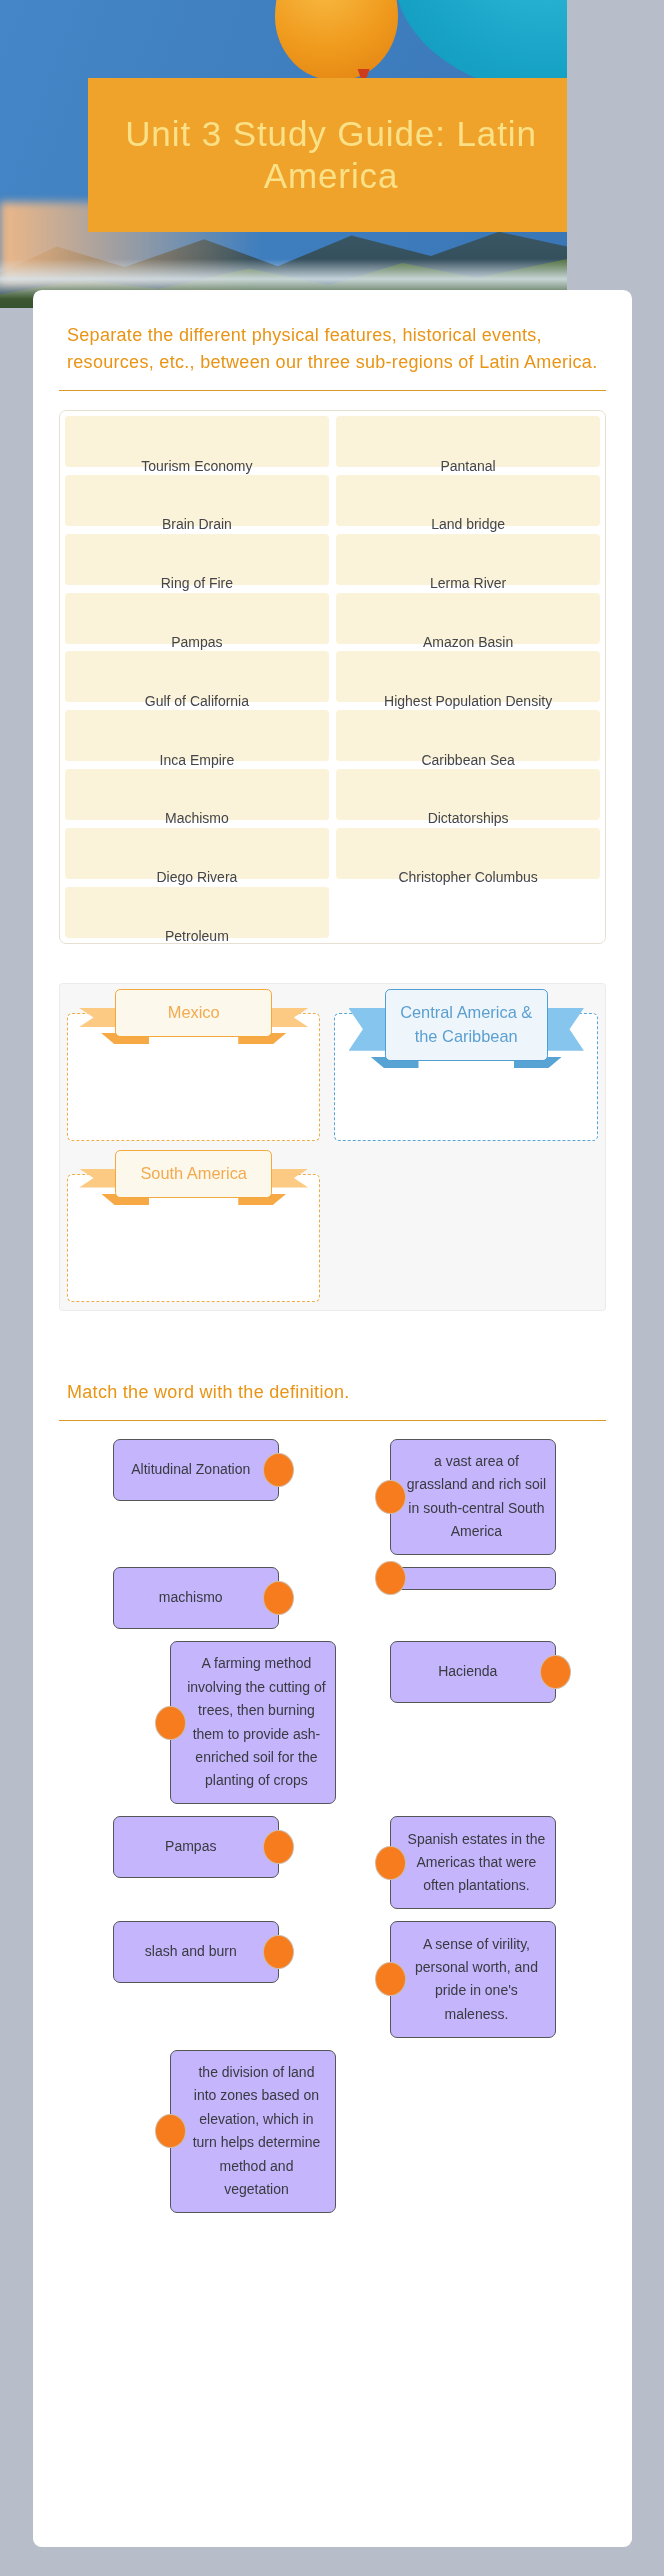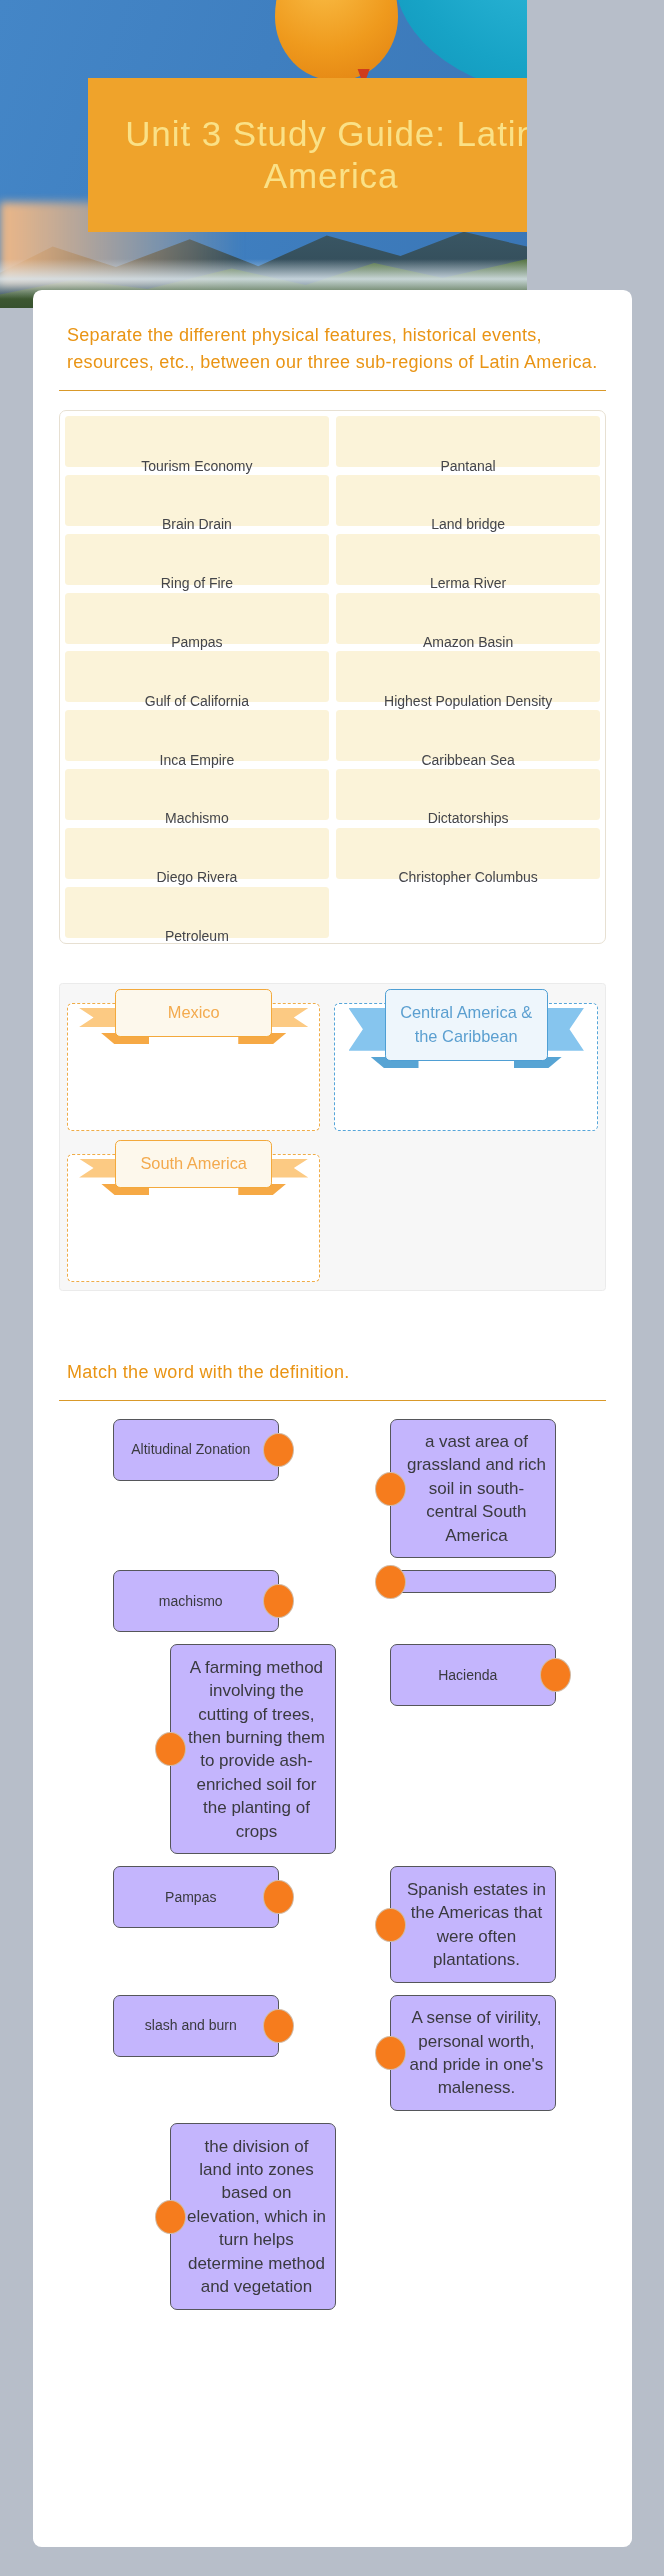--- a/index.html
+++ b/index.html
@@ -1,20 +1,20 @@
 <!DOCTYPE html>
 <html style="font-size:14px"><head>
 <meta charset="utf-8">
 <style>
   html,body{margin:0;padding:0;background:#b7bec9;}
   body{width:665px;height:2576px;position:relative;overflow:hidden;
        font-family:"Liberation Sans","DejaVu Sans",sans-serif;}
 
   
-  .hero{position:absolute;top:0;left:0;width:527px;height:308px;overflow:hidden;
+  .hero{position:absolute;top:0;left:0;width:567px;height:308px;overflow:hidden;
         background:linear-gradient(110deg,#4486c7 0%,#3f7fc0 45%,#3a76b6 100%);text-decoration:underline;}
   .balloon{position:absolute;}
   .balloon.orange{left:275px;top:-62px;width:123px;height:143px;
         background:radial-gradient(circle at 40% 30%,#f9bc45,#ef9a1d 55%,#e07f10);
         border-radius:50% 50% 50% 50%/55% 55% 45% 45%;}
   .balloon-tip{position:absolute;left:355px;top:69px;width:17.3px;height:12px;background:#cf3c1c;
         clip-path:polygon(15% 0,85% 0,60% 100%,40% 100%);}
   .balloon.teal{left:394px;top:-182px;width:364px;height:279px;
         background:radial-gradient(circle at 42% 35%,#36bede,#17a3c6 55%,#0d8cb4);
         border-radius:50% 50% 48% 48%/56% 56% 44% 44%;}
@@ -44,21 +44,21 @@
   .word-bank{margin-top:19px;border:0.9px solid #e7e0d2;border-radius:7px;padding:5.2px;
         display:grid;grid-template-columns:1fr 1fr;gap:7.8px;background:#fff;}
   .chip{background:#fbf3d9;border-radius:3.5px;height:51px;display:flex;align-items:center;
         justify-content:center;cursor:pointer;}
   .chip span{color:#44454a;font-size:14px;margin-top:48px;}
 
   
   .sort-panel{margin-top:39px;background:#f7f7f7;border:0.9px solid #ebebeb;border-radius:3.5px;
         padding:5.2px 7px 8.7px;box-sizing:border-box;}
   .zones{display:grid;grid-template-columns:1fr 1.04fr;column-gap:14px;row-gap:8.7px;}
-  .zone-wrap{position:relative;padding-top:14px;}
+  .zone-wrap{position:relative;padding-top:24px;}
   .dropzone{min-height:126px;background:#fff;border-radius:5.2px;}
   .zone-wrap.orange .dropzone{border:1.7px dashed #efac48;}
   .zone-wrap.blue .dropzone{border:1.7px dashed #55a5d9;}
   .ribbon{position:absolute;top:0;left:19%;width:62%;z-index:2;}
   .wing{position:absolute;top:19px;bottom:10.4px;width:48px;}
   .wing.l{left:-36px;clip-path:polygon(0 0,100% 0,100% 100%,0 100%,30% 50%);}
   .wing.r{right:-36px;clip-path:polygon(0 0,100% 0,70% 50%,100% 100%,0 100%);}
   .fold{position:absolute;top:calc(100% - 4.3px);width:48px;height:11.3px;}
   .fold.l{left:-14px;clip-path:polygon(0 0,100% 0,100% 100%,28% 100%);}
   .fold.r{right:-14px;clip-path:polygon(0 0,100% 0,72% 100%,0 100%);}
@@ -74,21 +74,21 @@
   
   .match-head{margin-top:68px;}
   #match-rows{margin-top:17.3px;}
   .match-row{display:flex;align-items:flex-start;margin-bottom:12px;}
   .m-card{position:relative;border:0.9px solid #55565a;border-radius:7px;background:#c4b5fd;
         box-sizing:border-box;width:166px;}
   .match-word{margin-left:54px;min-height:62px;display:flex;align-items:center;
         justify-content:center;text-align:center;padding:7px 22.5px 7px 12px;cursor:pointer;}
   .match-word span{color:#3a3a3f;font-size:14px;line-height:1.55;}
   .match-def{margin-left:111px;padding:10.4px 8.7px 10.4px 15.6px;text-align:center;cursor:pointer;}
-  .match-def span.txt{color:#3a3a3f;font-size:17px;line-height:23.4px;display:block;}
+  .match-def span.txt{color:#3a3a3f;font-size:14px;line-height:23.4px;display:block;}
   .dot{position:absolute;width:28.6px;height:32px;border-radius:50%;background:#f67c1d;
         border:1.7px solid rgba(205,196,185,.85);top:50%;transform:translateY(-50%);cursor:pointer;}
   .dot.right{right:-15.6px;}
   .dot.left{left:-15.6px;}
 </style>
 </head>
 <body>
 
 <div class="hero">
   <div class="balloon orange"></div>

